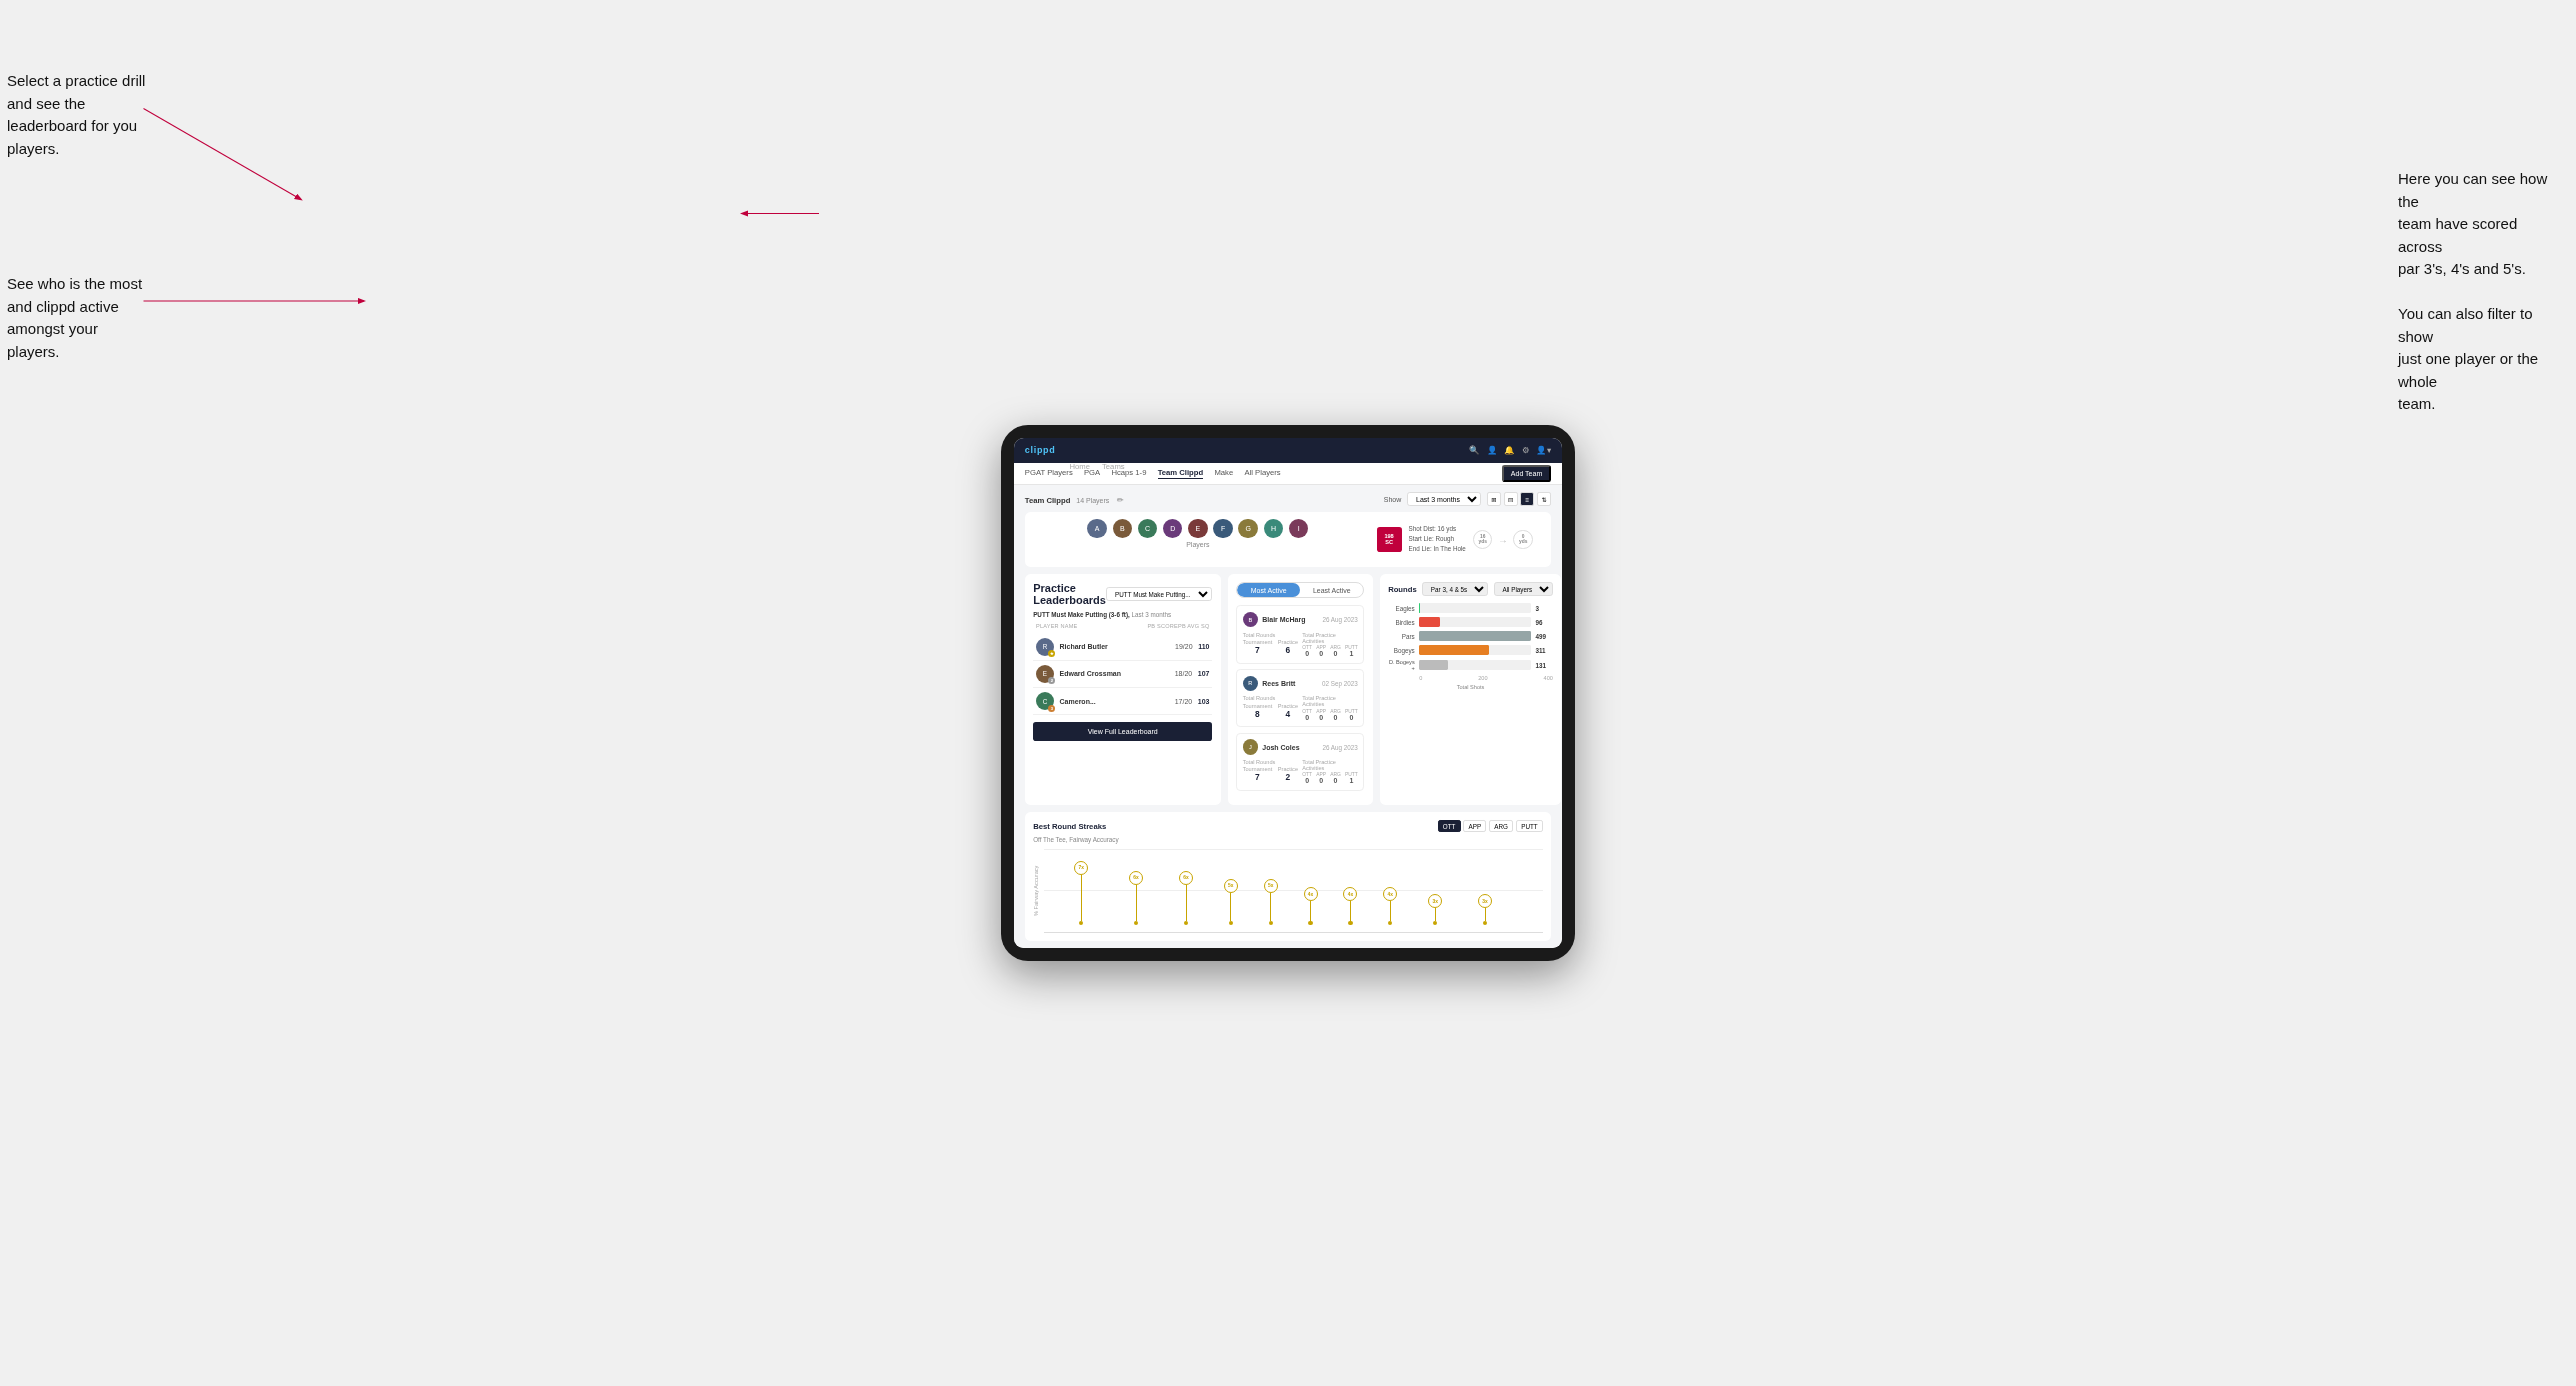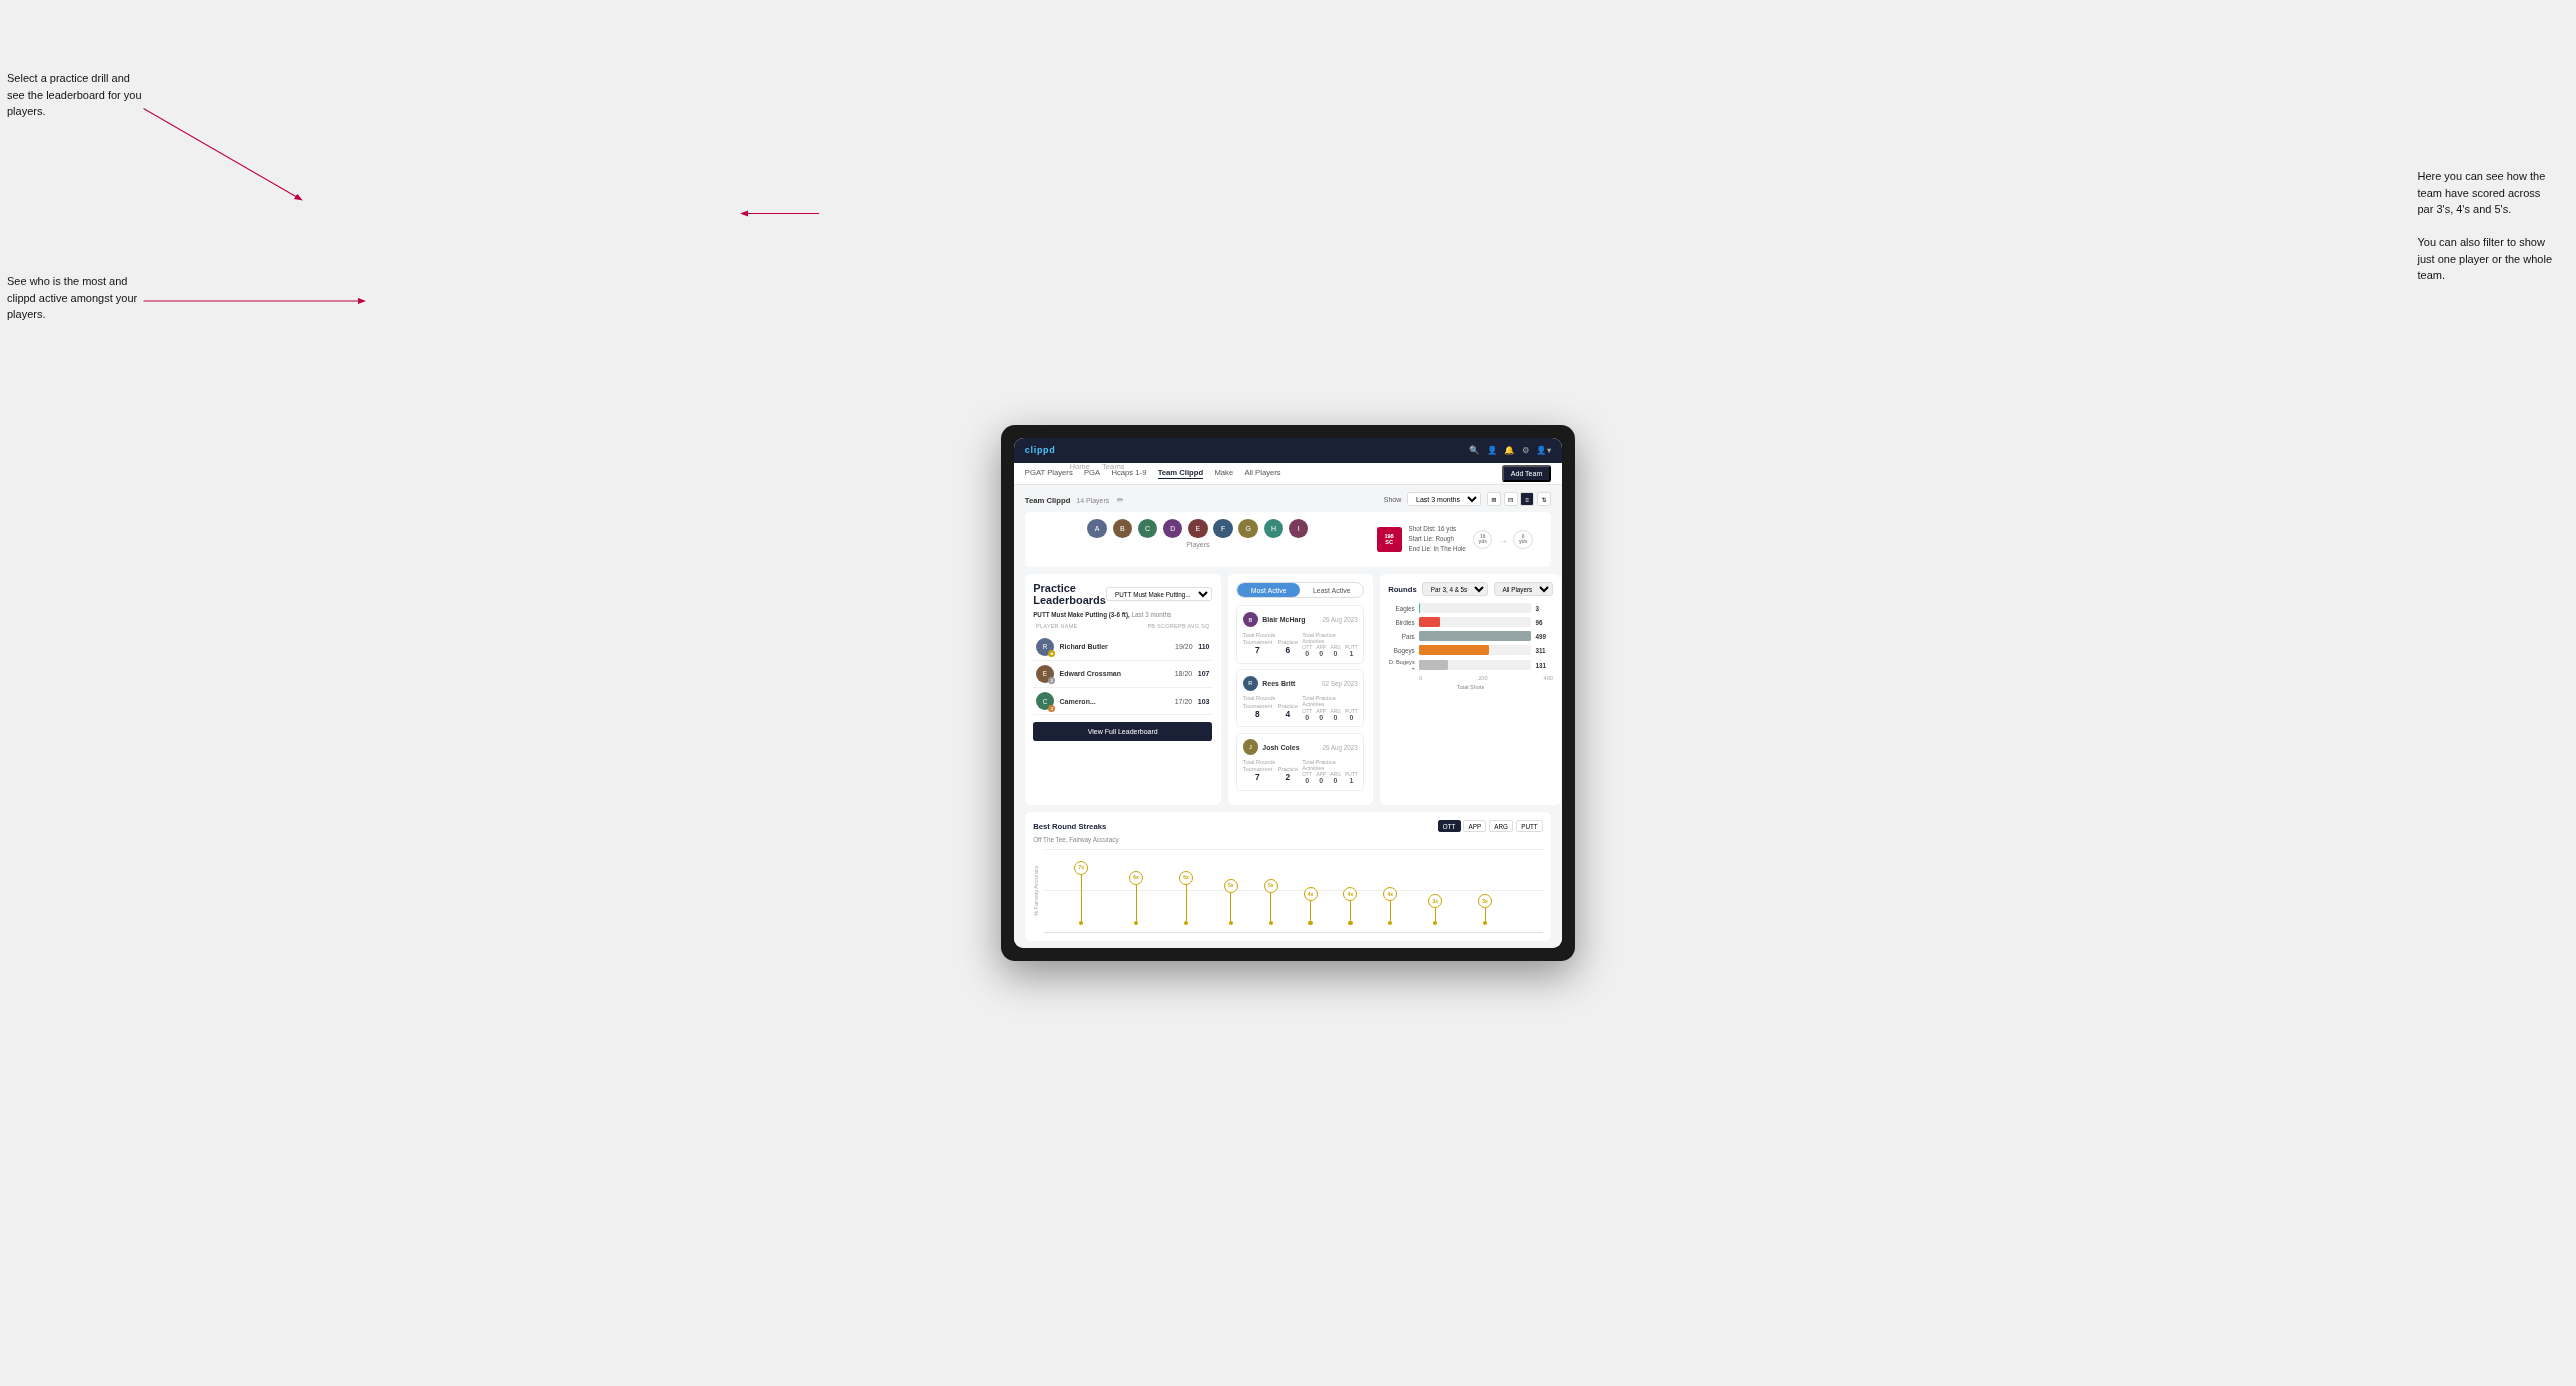--- a/index.html
+++ b/index.html
@@ -10,33 +10,33 @@
       align-items: center;
       justify-content: center;
       min-height: 100vh;
       padding: 14px;
       position: relative;
     }
 
     
     .annotation {
       position: absolute;
-      font-size: 11px;
+      font-size: 15px;
       line-height: 1.5;
       color: #111;
       font-weight: 500;
     }
     .annotation-tl { top: 70px; left: 7px; max-width: 140px; }
     .annotation-bl { top: 273px; left: 7px; max-width: 140px; }
     .annotation-tr { top: 168px; right: 24px; max-width: 154px; }
 
     
     .tablet-frame {
       background: #1a1a1a;
-      border-radius: 14px;
+      border-radius: 27px;
       padding: 12.6px;
       box-shadow: 0 14px 42px rgba(0,0,0,0.4);
       width: 574px;
       position: relative;
     }
     .tablet-screen {
       background: #fff;
       border-radius: 9.8px;
       overflow: hidden;
     }

